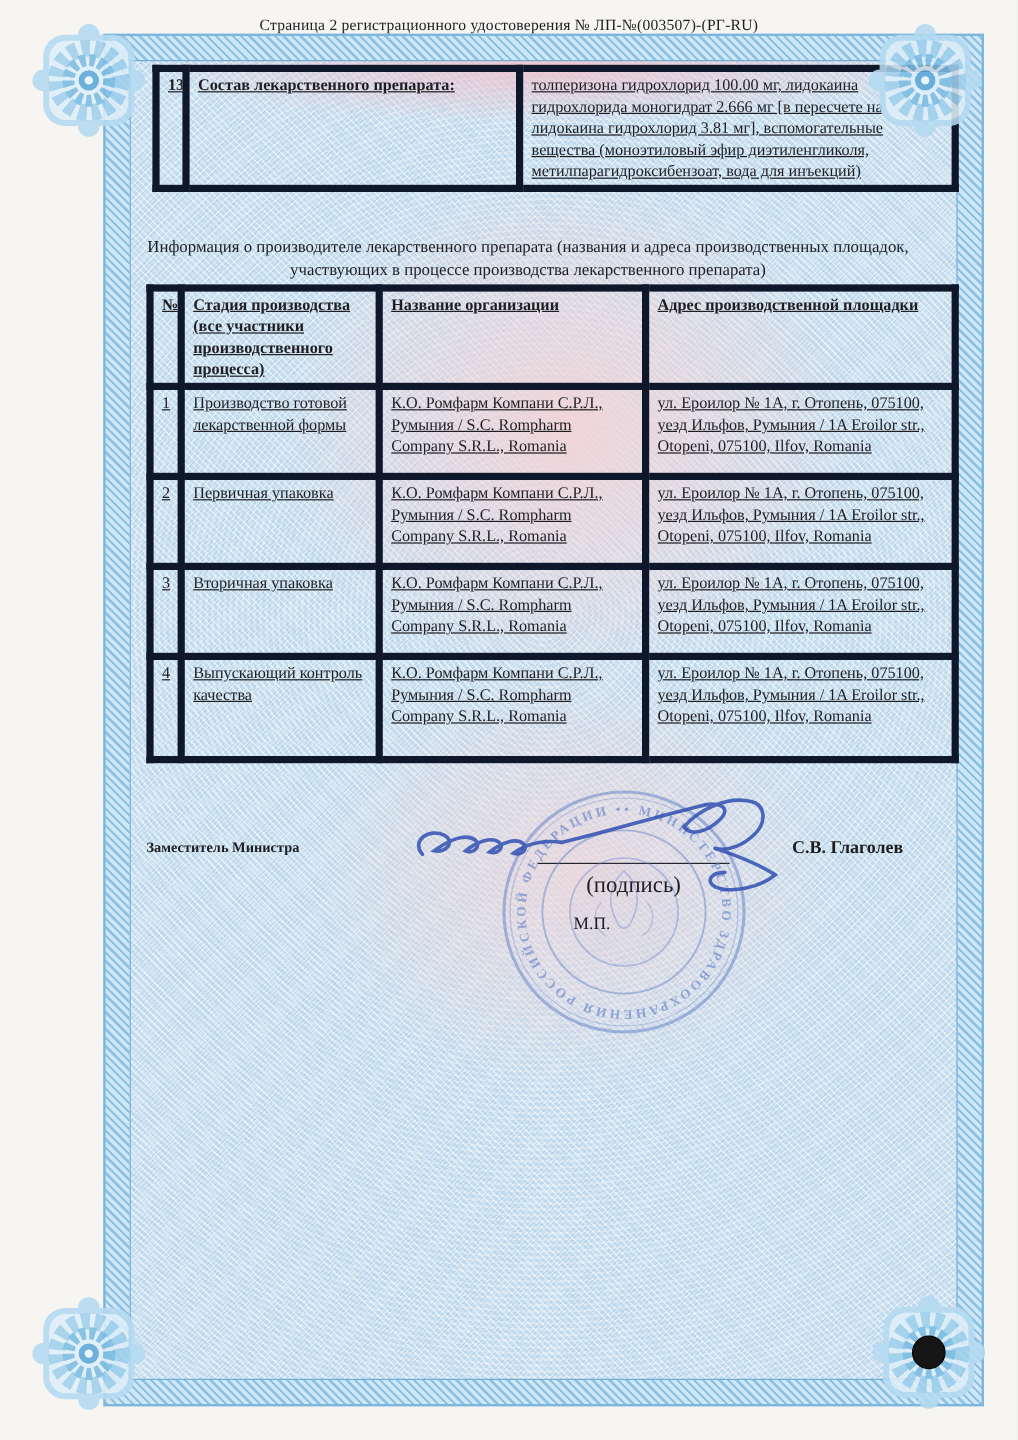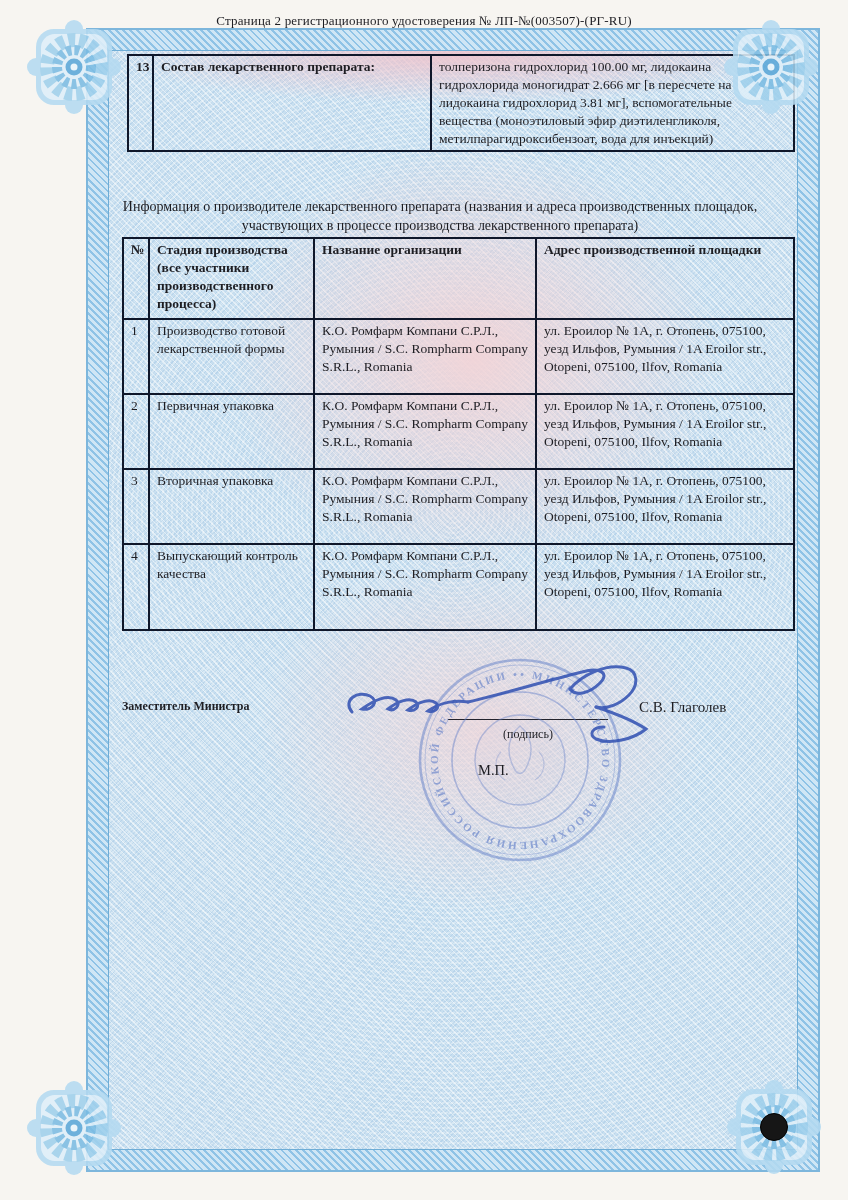--- a/index.html
+++ b/index.html
@@ -28,44 +28,44 @@
   }
   .frame::before{content:'';position:absolute;inset:0;border:1px solid #6fadd6;}
   
   .page-header{
     position:absolute;left:0;top:13px;width:100%;text-align:center;
     font-size:13px;letter-spacing:.2px;z-index:4;
   }
   
   table{border-collapse:collapse;table-layout:fixed;z-index:2;position:absolute;
         font-size:13.5px;line-height:18px;background:transparent;}
-  td,th{border:2px solid #0f172a;vertical-align:top;padding:2px 6px 2px 7px;
-        overflow:hidden;text-align:left;font-weight:normal;}
+  td,th{border:6px solid #0f172a;vertical-align:top;padding:2px 6px 2px 7px;
+        overflow:hidden;text-align:left;font-weight:normal;text-decoration:underline;}
   .t1{left:127px;top:54px;width:666px;}
   .t1 col.c-num{width:25px;} .t1 col.c-label{width:278px;} .t1 col.c-value{width:363px;}
   .t1 td.num,.t1 td.label{font-weight:bold;}
   .t1 tr:nth-child(1){height:95px;}
   .t1 tr:nth-child(2){height:34px;}
   .t1 tr:nth-child(2) td.value{text-align:center;}
   .section-intro{
     position:absolute;left:110px;top:197px;width:660px;z-index:2;
     text-align:center;font-size:14px;line-height:19px;
   }
   .t2{left:122px;top:237px;width:671px;}
   .t2 col.c2-num{width:26px;} .t2 col.c2-stage{width:165px;}
   .t2 col.c2-org{width:222px;} .t2 col.c2-addr{width:258px;}
   .t2 th{font-weight:bold;}
   .t2 tr.head{height:81px;}
   .t2 tr.body{height:75px;}
   .t2 tr.body:last-child{height:86px;}
   
   .minister-title{position:absolute;left:122px;top:699px;font-size:12px;font-weight:bold;z-index:3;}
-  .signer-name{position:absolute;left:639px;top:699px;font-size:15px;font-weight:normal;z-index:3;}
+  .signer-name{position:absolute;left:660px;top:699px;font-size:15px;font-weight:bold;z-index:3;}
   .sig-line{position:absolute;left:448px;top:719px;width:160px;border-top:1.6px solid #23232c;z-index:2;}
-  .sig-caption{position:absolute;left:448px;top:727px;width:160px;text-align:center;font-size:12px;z-index:3;}
+  .sig-caption{position:absolute;left:448px;top:727px;width:160px;text-align:center;font-size:19px;z-index:3;}
   .stamp-caption{position:absolute;left:478px;top:762px;width:100px;text-align:left;font-size:14.5px;z-index:3;}
   .stamp-svg{position:absolute;left:405px;top:648px;z-index:2;pointer-events:none;}
   .signature-svg{position:absolute;left:338px;top:654px;z-index:4;pointer-events:none;}
   .ornaments{position:absolute;left:0;top:0;z-index:3;pointer-events:none;}
 </style>
 </head>
 <body>
 
 <div class="frame"></div>
 

